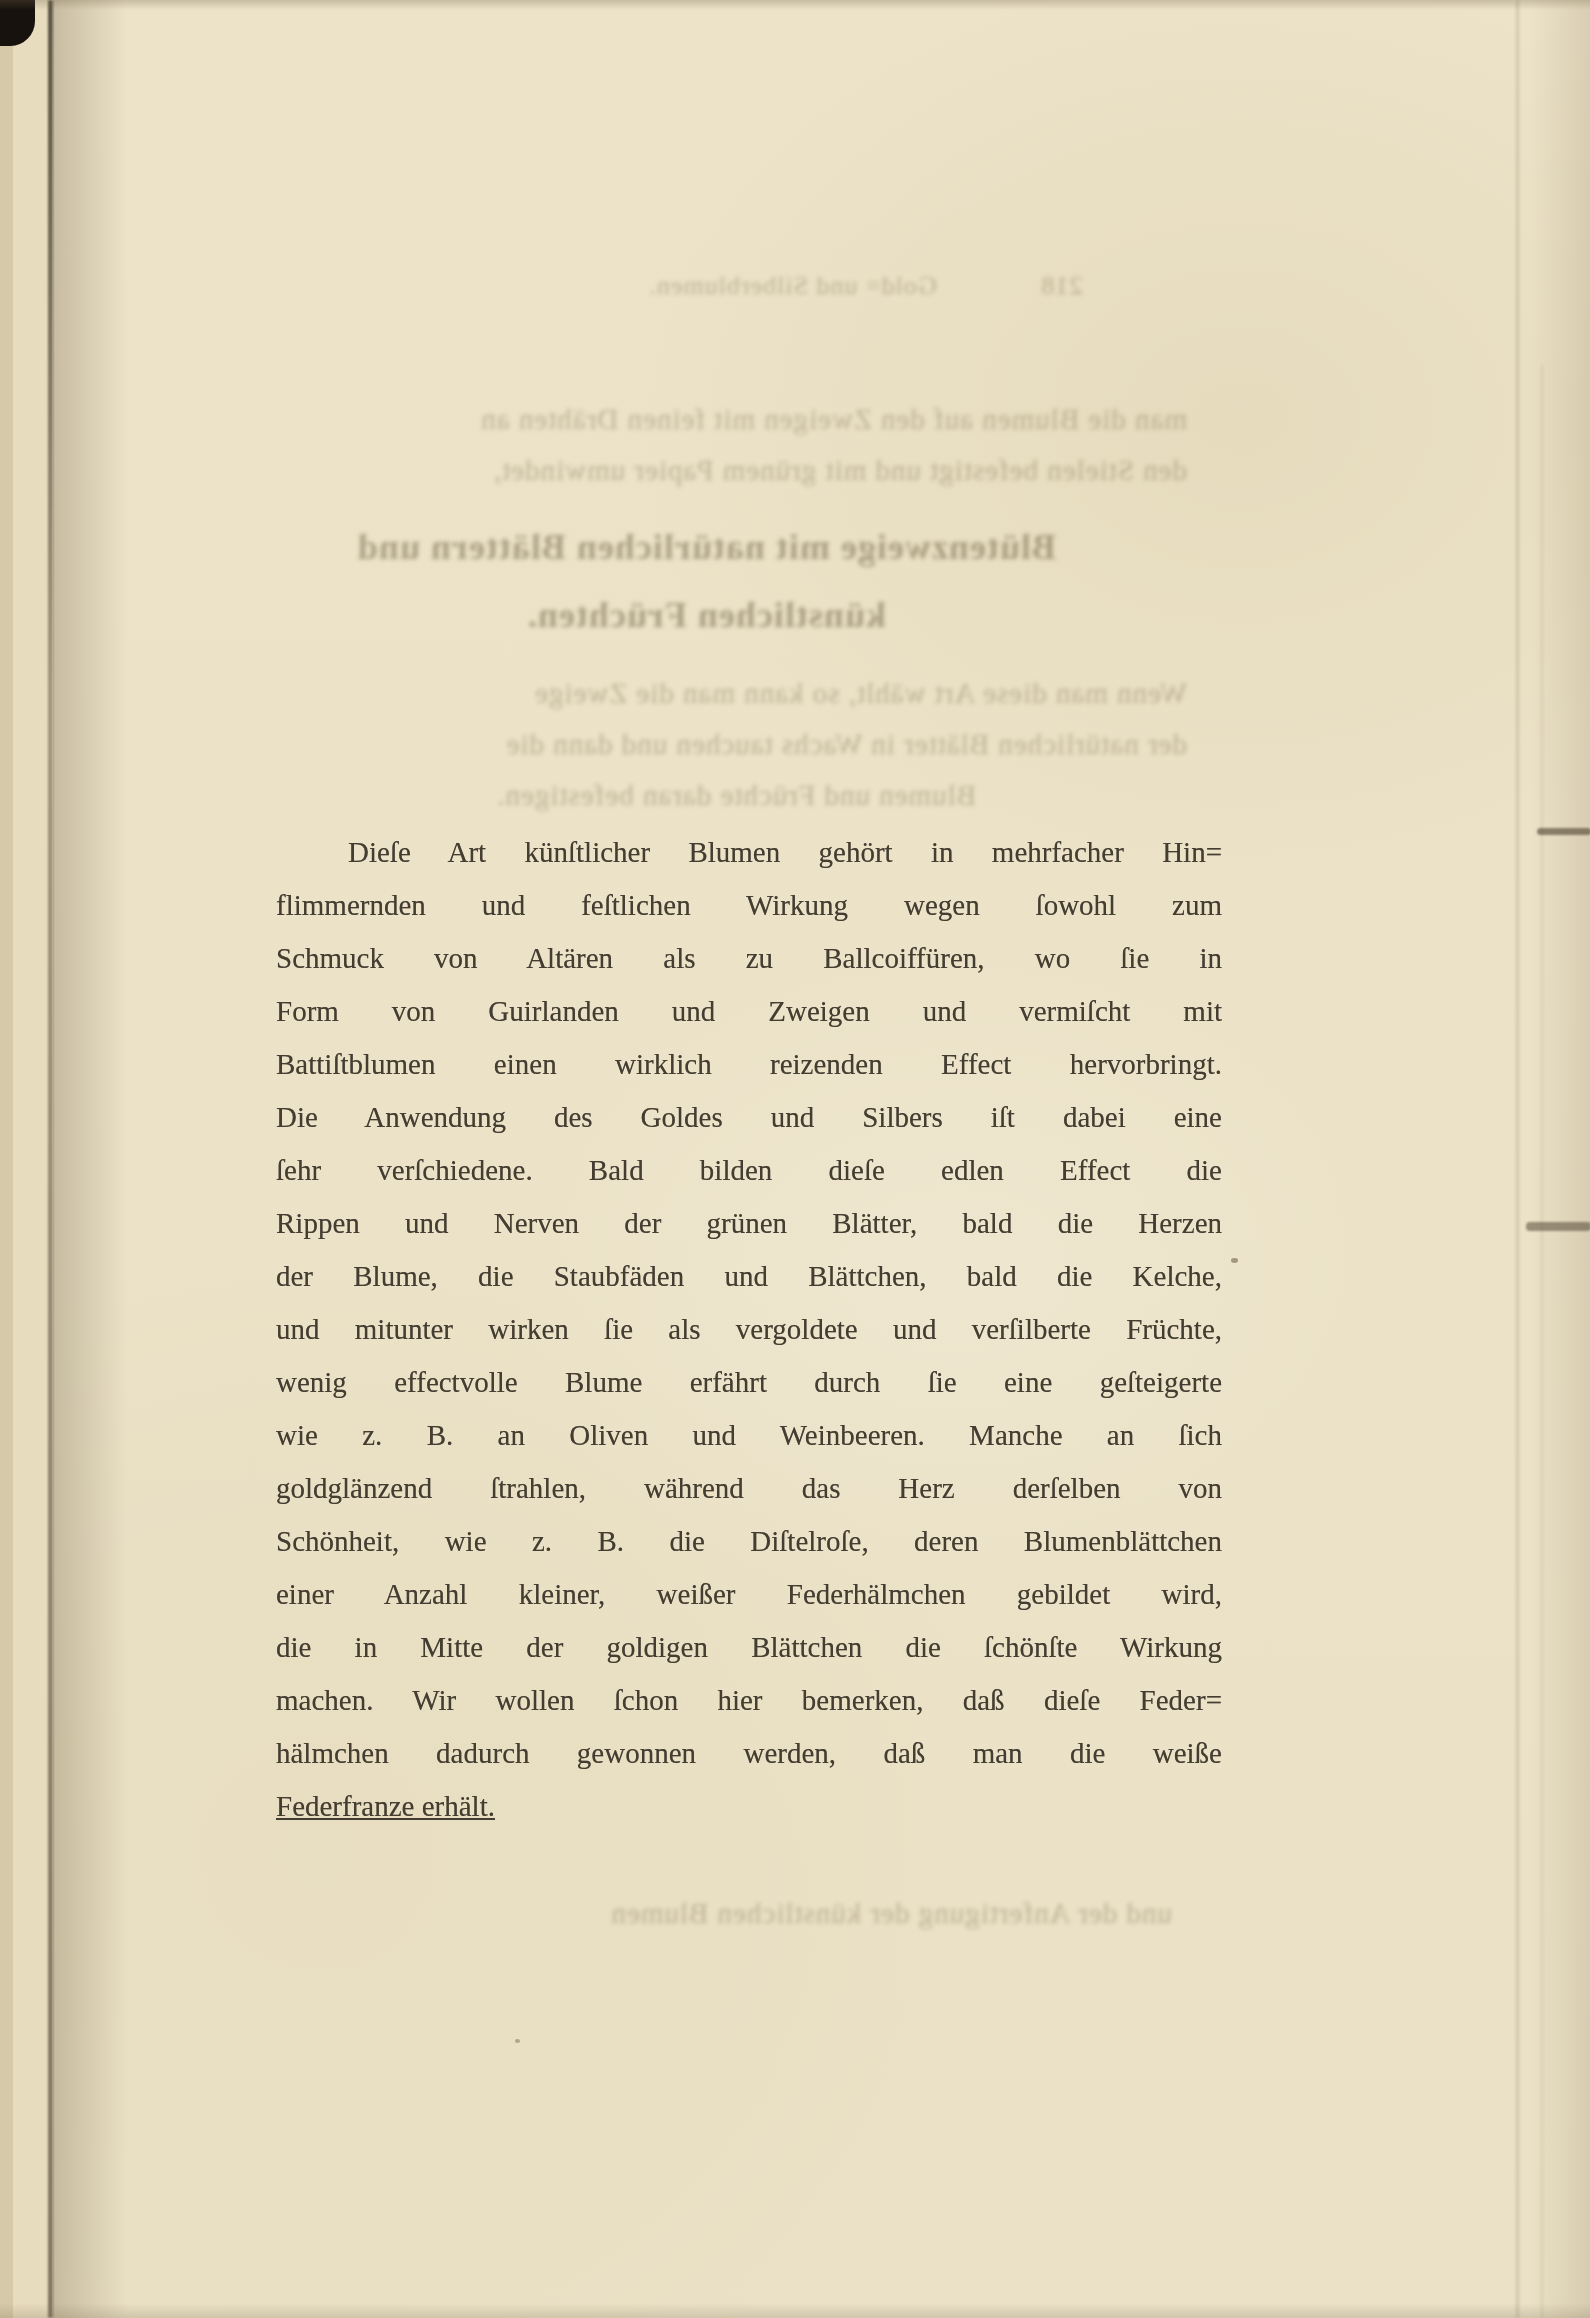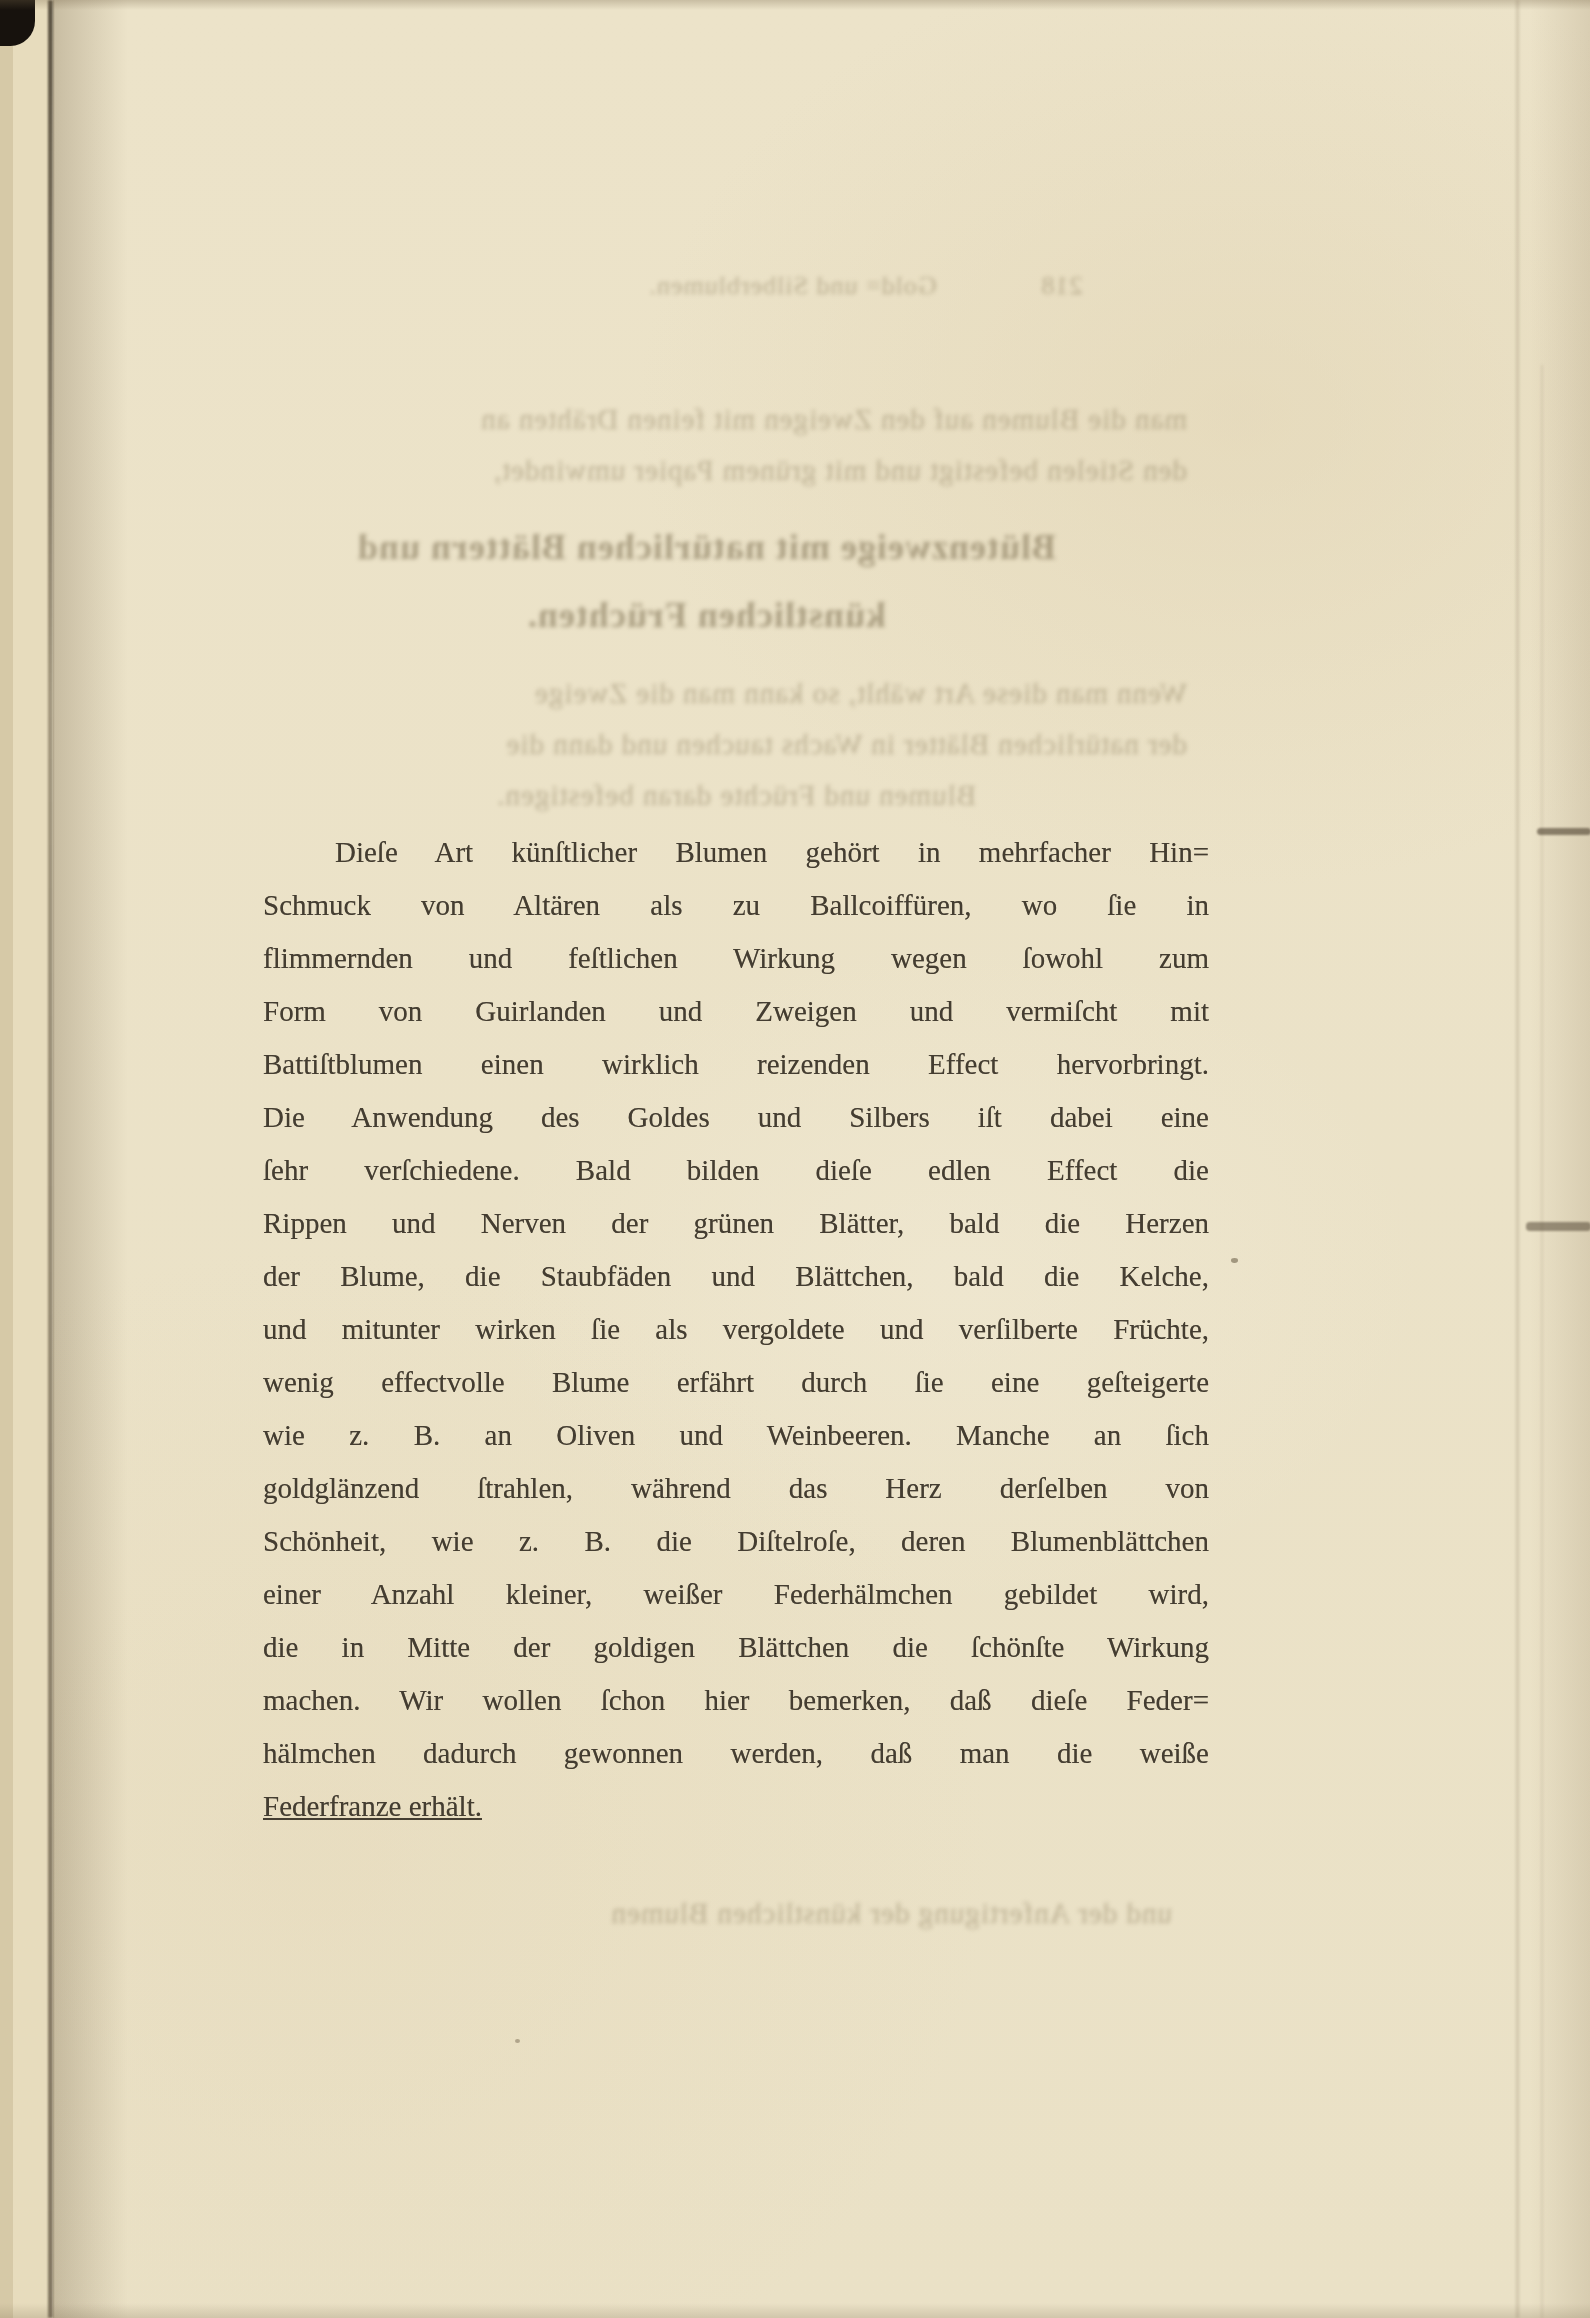--- a/index.html
+++ b/index.html
@@ -40,21 +40,21 @@
   
   .edge-mark-a{position:absolute;left:1537px;top:828px;width:54px;height:6.7px;border-radius:3.8px;
     background:rgba(62,50,33,.55);filter:blur(1px);}
   .edge-mark-b{position:absolute;left:1526px;top:1222px;width:65px;height:8.6px;border-radius:3.8px;
     background:rgba(62,50,33,.48);filter:blur(1px);}
   .speck-a{position:absolute;left:1231px;top:1258px;width:6.7px;height:4.8px;border-radius:50%;
     background:rgba(72,57,36,.45);}
   .speck-b{position:absolute;left:515px;top:2039px;width:4.8px;height:3.8px;border-radius:50%;
     background:rgba(72,57,36,.35);}
   
-  .text-block{position:absolute;left:263px;top:826px;width:946px;}
+  .text-block{position:absolute;left:276px;top:826px;width:946px;}
   .line{
     height:53px;line-height:53px;font-size:29px;
     color:#443d31;
     text-align:justify;text-align-last:justify;
     overflow:hidden;
     text-shadow:0 0 0.4px rgba(68,61,49,.55);
   }
   .line.first{padding-left:72px;}
   .line.last{text-align-last:left;text-decoration:underline;}
   
@@ -98,22 +98,22 @@
     <div class="ghost bold" style="left: 250px; top: 526px; width: 913px; font-size: 36px; text-align: center;">Blütenzweige mit natürlichen Blättern und</div>
     <div class="ghost bold" style="left: 250px; top: 594px; width: 913px; font-size: 36px; text-align: center;">künstlichen Früchten.</div>
     <div class="ghost" style="left: 207px; top: 677px; width: 980px; font-size: 29px; text-align: left;">Wenn man diese Art wählt, so kann man die Zweige</div>
     <div class="ghost" style="left: 207px; top: 728px; width: 980px; font-size: 29px; text-align: left;">der natürlichen Blätter in Wachs tauchen und dann die</div>
     <div class="ghost" style="left: 207px; top: 779px; width: 769px; font-size: 29px; text-align: left;">Blumen und Früchte daran befestigen.</div>
     <div class="ghost" style="left: 596px; top: 1897px; width: 576px; font-size: 29px; text-align: left;">und der Anfertigung der künstlichen Blumen</div>
   </div>
 
 <div class="text-block">
     <div class="line first">Dieſe Art künſtlicher Blumen gehört in mehrfacher Hin=</div>
+    <div class="line">flimmernden und feſtlichen Wirkung wegen ſowohl zum</div>
     <div class="line">Schmuck von Altären als zu Ballcoiffüren, wo ſie in</div>
-    <div class="line">flimmernden und feſtlichen Wirkung wegen ſowohl zum</div>
     <div class="line">Form von Guirlanden und Zweigen und vermiſcht mit</div>
     <div class="line">Battiſtblumen einen wirklich reizenden Effect hervorbringt.</div>
     <div class="line">Die Anwendung des Goldes und Silbers iſt dabei eine</div>
     <div class="line">ſehr verſchiedene.  Bald bilden dieſe edlen Effect die</div>
     <div class="line">Rippen und Nerven der grünen Blätter, bald die Herzen</div>
     <div class="line">der Blume, die Staubfäden und Blättchen, bald die Kelche,</div>
     <div class="line">und mitunter wirken ſie als vergoldete und verſilberte Früchte,</div>
     <div class="line">wenig effectvolle Blume erfährt durch ſie eine geſteigerte</div>
     <div class="line">wie z. B. an Oliven und Weinbeeren.  Manche an ſich</div>
     <div class="line">goldglänzend ſtrahlen, während das Herz derſelben von</div>

